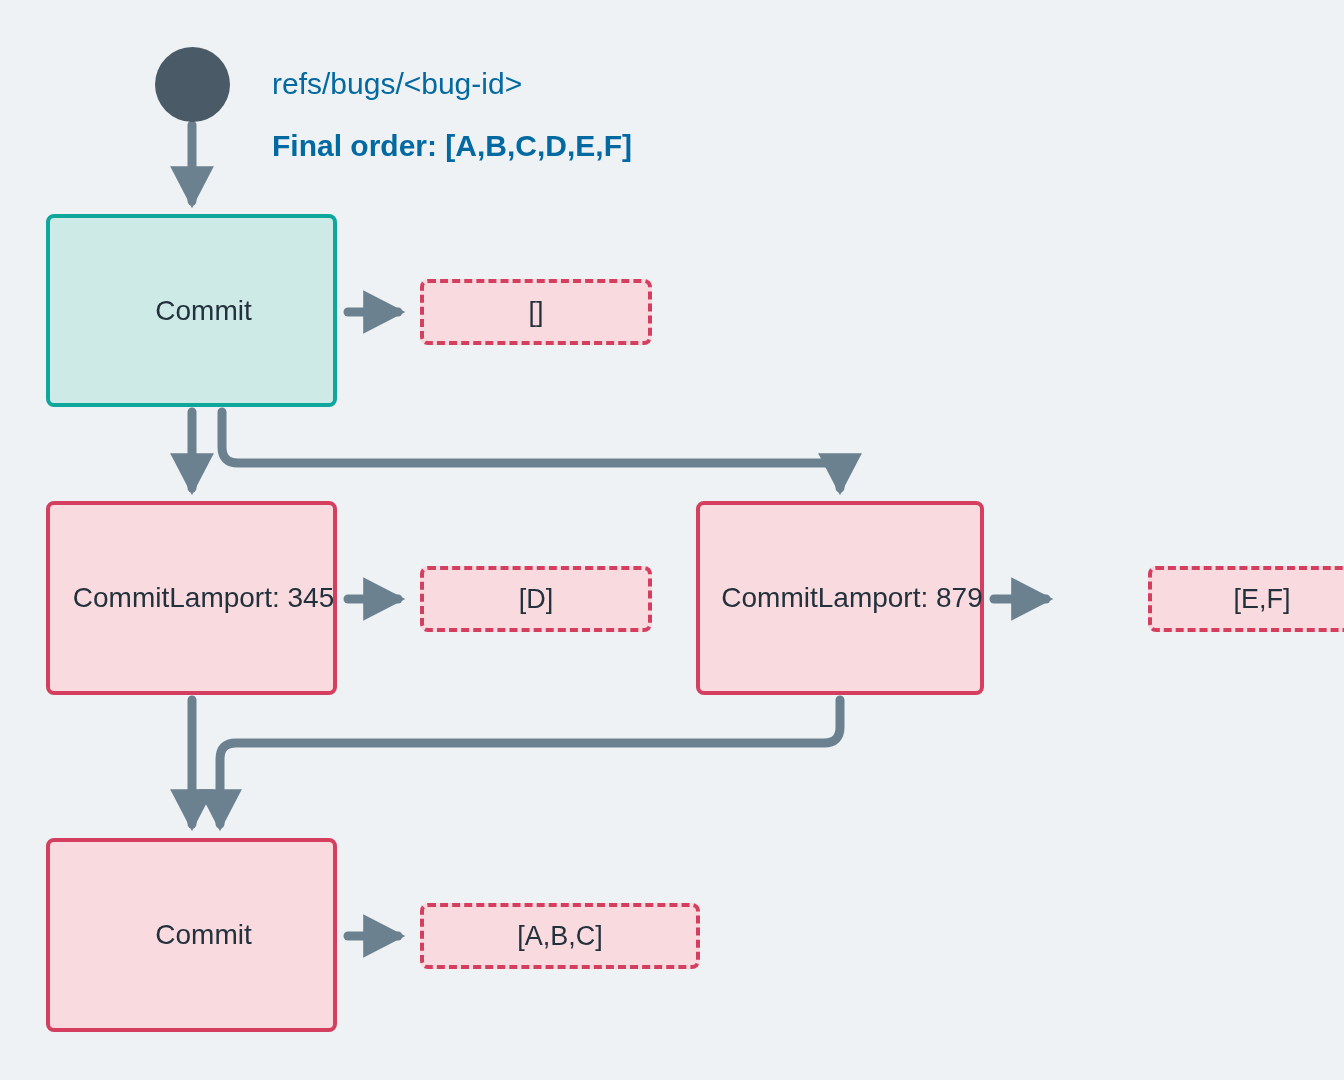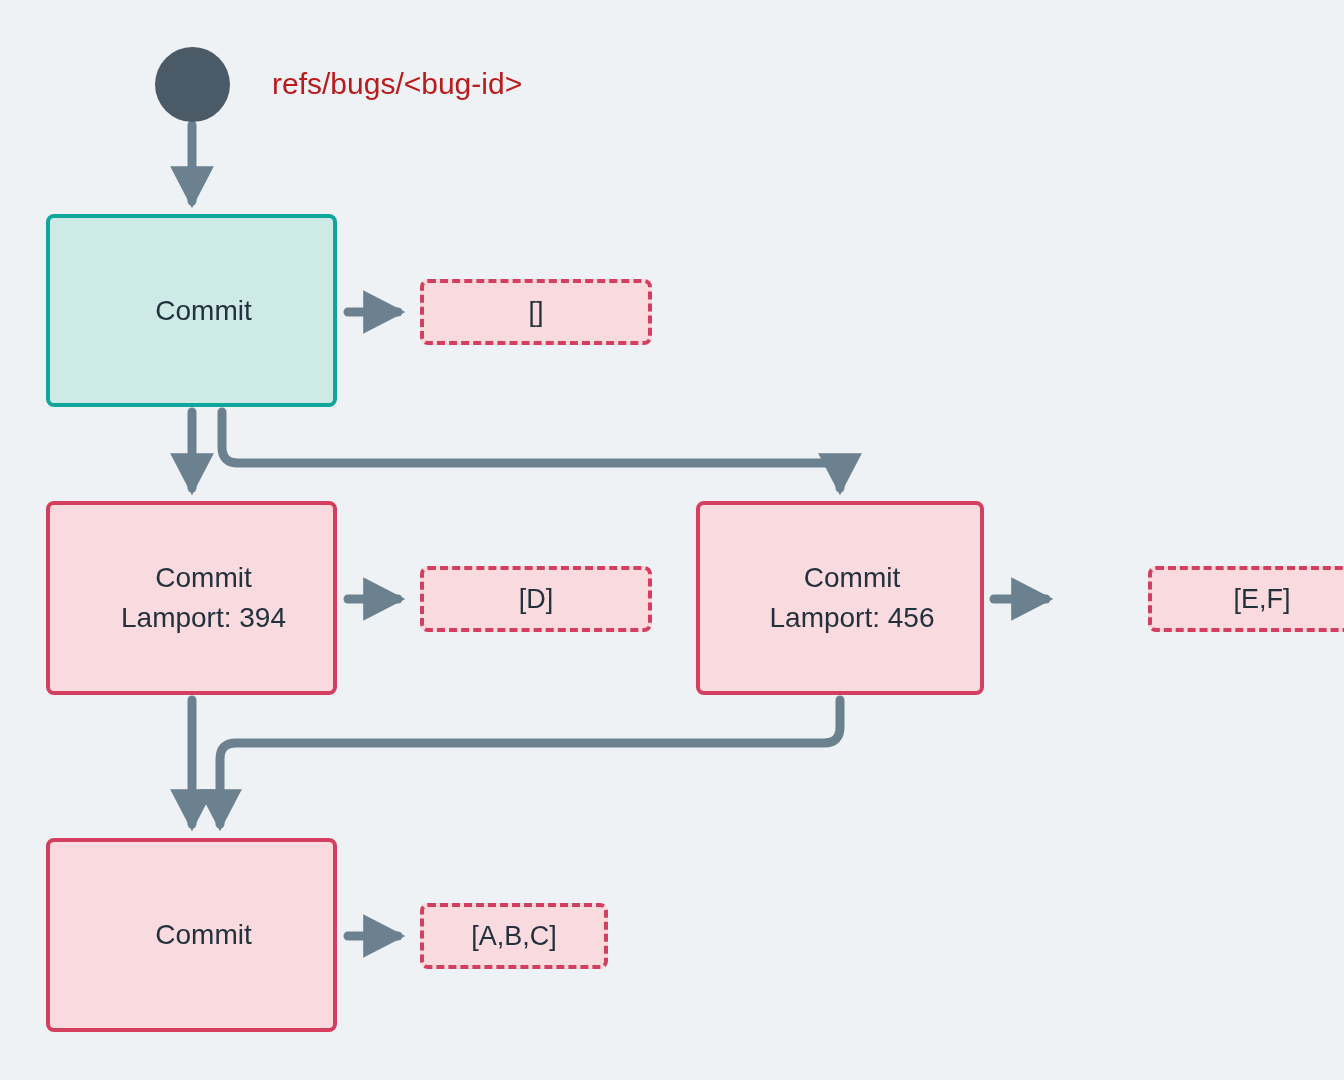--- a/index.html
+++ b/index.html
@@ -25,21 +25,21 @@
     top: 0;
     width: 1344px;
     height: 1080px;
     pointer-events: none;
   }
 
   .node {
     position: absolute;
     box-sizing: border-box;
     display: flex;
-    flex-direction: column;
+    flex-direction: row;
     align-items: center;
     justify-content: center;
     border-radius: 8px;
     color: #23313d;
     font-size: 28px;
     line-height: 1.42;
     text-align: center;
     white-space: nowrap;
     padding-left: 24px;
   }
@@ -69,21 +69,21 @@
   }
 
   .root-dot {
     position: absolute;
     border-radius: 50%;
     background: #4a5a66;
   }
 
   .caption {
     position: absolute;
-    color: #b91c1c;
+    color: #0369a1;
     white-space: nowrap;
     font-size: 30px;
     line-height: 1;
   }
   .caption.ref { font-weight: 400; }
   .caption.order { font-weight: 700; }
 </style>
 </head>
 <body>
 
@@ -112,48 +112,49 @@
       <path d="M 348 599 L 398 599" marker-end="url(#ah)"></path>
       <path d="M 994 599 L 1046 599" marker-end="url(#ah)"></path>
       <path d="M 348 936 L 398 936" marker-end="url(#ah)"></path>
     </g>
   </svg>
 
   <div class="root-dot" style="left:155px; top:47px; width:75px; height:75px;"></div>
 
   <div class="caption ref" style="left:272px; top:69px;">refs/bugs/&lt;bug-id&gt;</div>
 
+  <div class="caption order" style="left:272px; top:131px;">Final order: [A,B,C,D,E,F]</div>
 
   <div class="node commit-teal" style="left:46px; top:214px; width:291px; height:193px;">
     <span class="ln">Commit</span>
   </div>
 
   <div class="tag-box" style="left:420px; top:279px; width:232px; height:66px;">
     <span>[]</span>
   </div>
 
   <div class="node commit-red" style="left:46px; top:501px; width:291px; height:194px;">
     <span class="ln">Commit</span>
-    <span class="ln">Lamport: 394</span>
+    <span class="ln">Lamport: 345</span>
   </div>
 
   <div class="tag-box" style="left:420px; top:566px; width:232px; height:66px;">
     <span>[D]</span>
   </div>
 
   <div class="node commit-red" style="left:696px; top:501px; width:288px; height:194px;">
     <span class="ln">Commit</span>
-    <span class="ln">Lamport: 456</span>
+    <span class="ln">Lamport: 879</span>
   </div>
 
   <div class="tag-box" style="left:1120px; top:566px; width:228px; height:66px;margin-left:28px;">
     <span>[E,F]</span>
   </div>
 
   <div class="node commit-red" style="left:46px; top:838px; width:291px; height:194px;">
     <span class="ln">Commit</span>
   </div>
 
-  <div class="tag-box" style="left:420px; top:903px; width:188px; height:66px;">
+  <div class="tag-box" style="left:420px; top:903px; width:280px; height:66px;">
     <span>[A,B,C]</span>
   </div>
 
 </div>
 
 </body></html>

